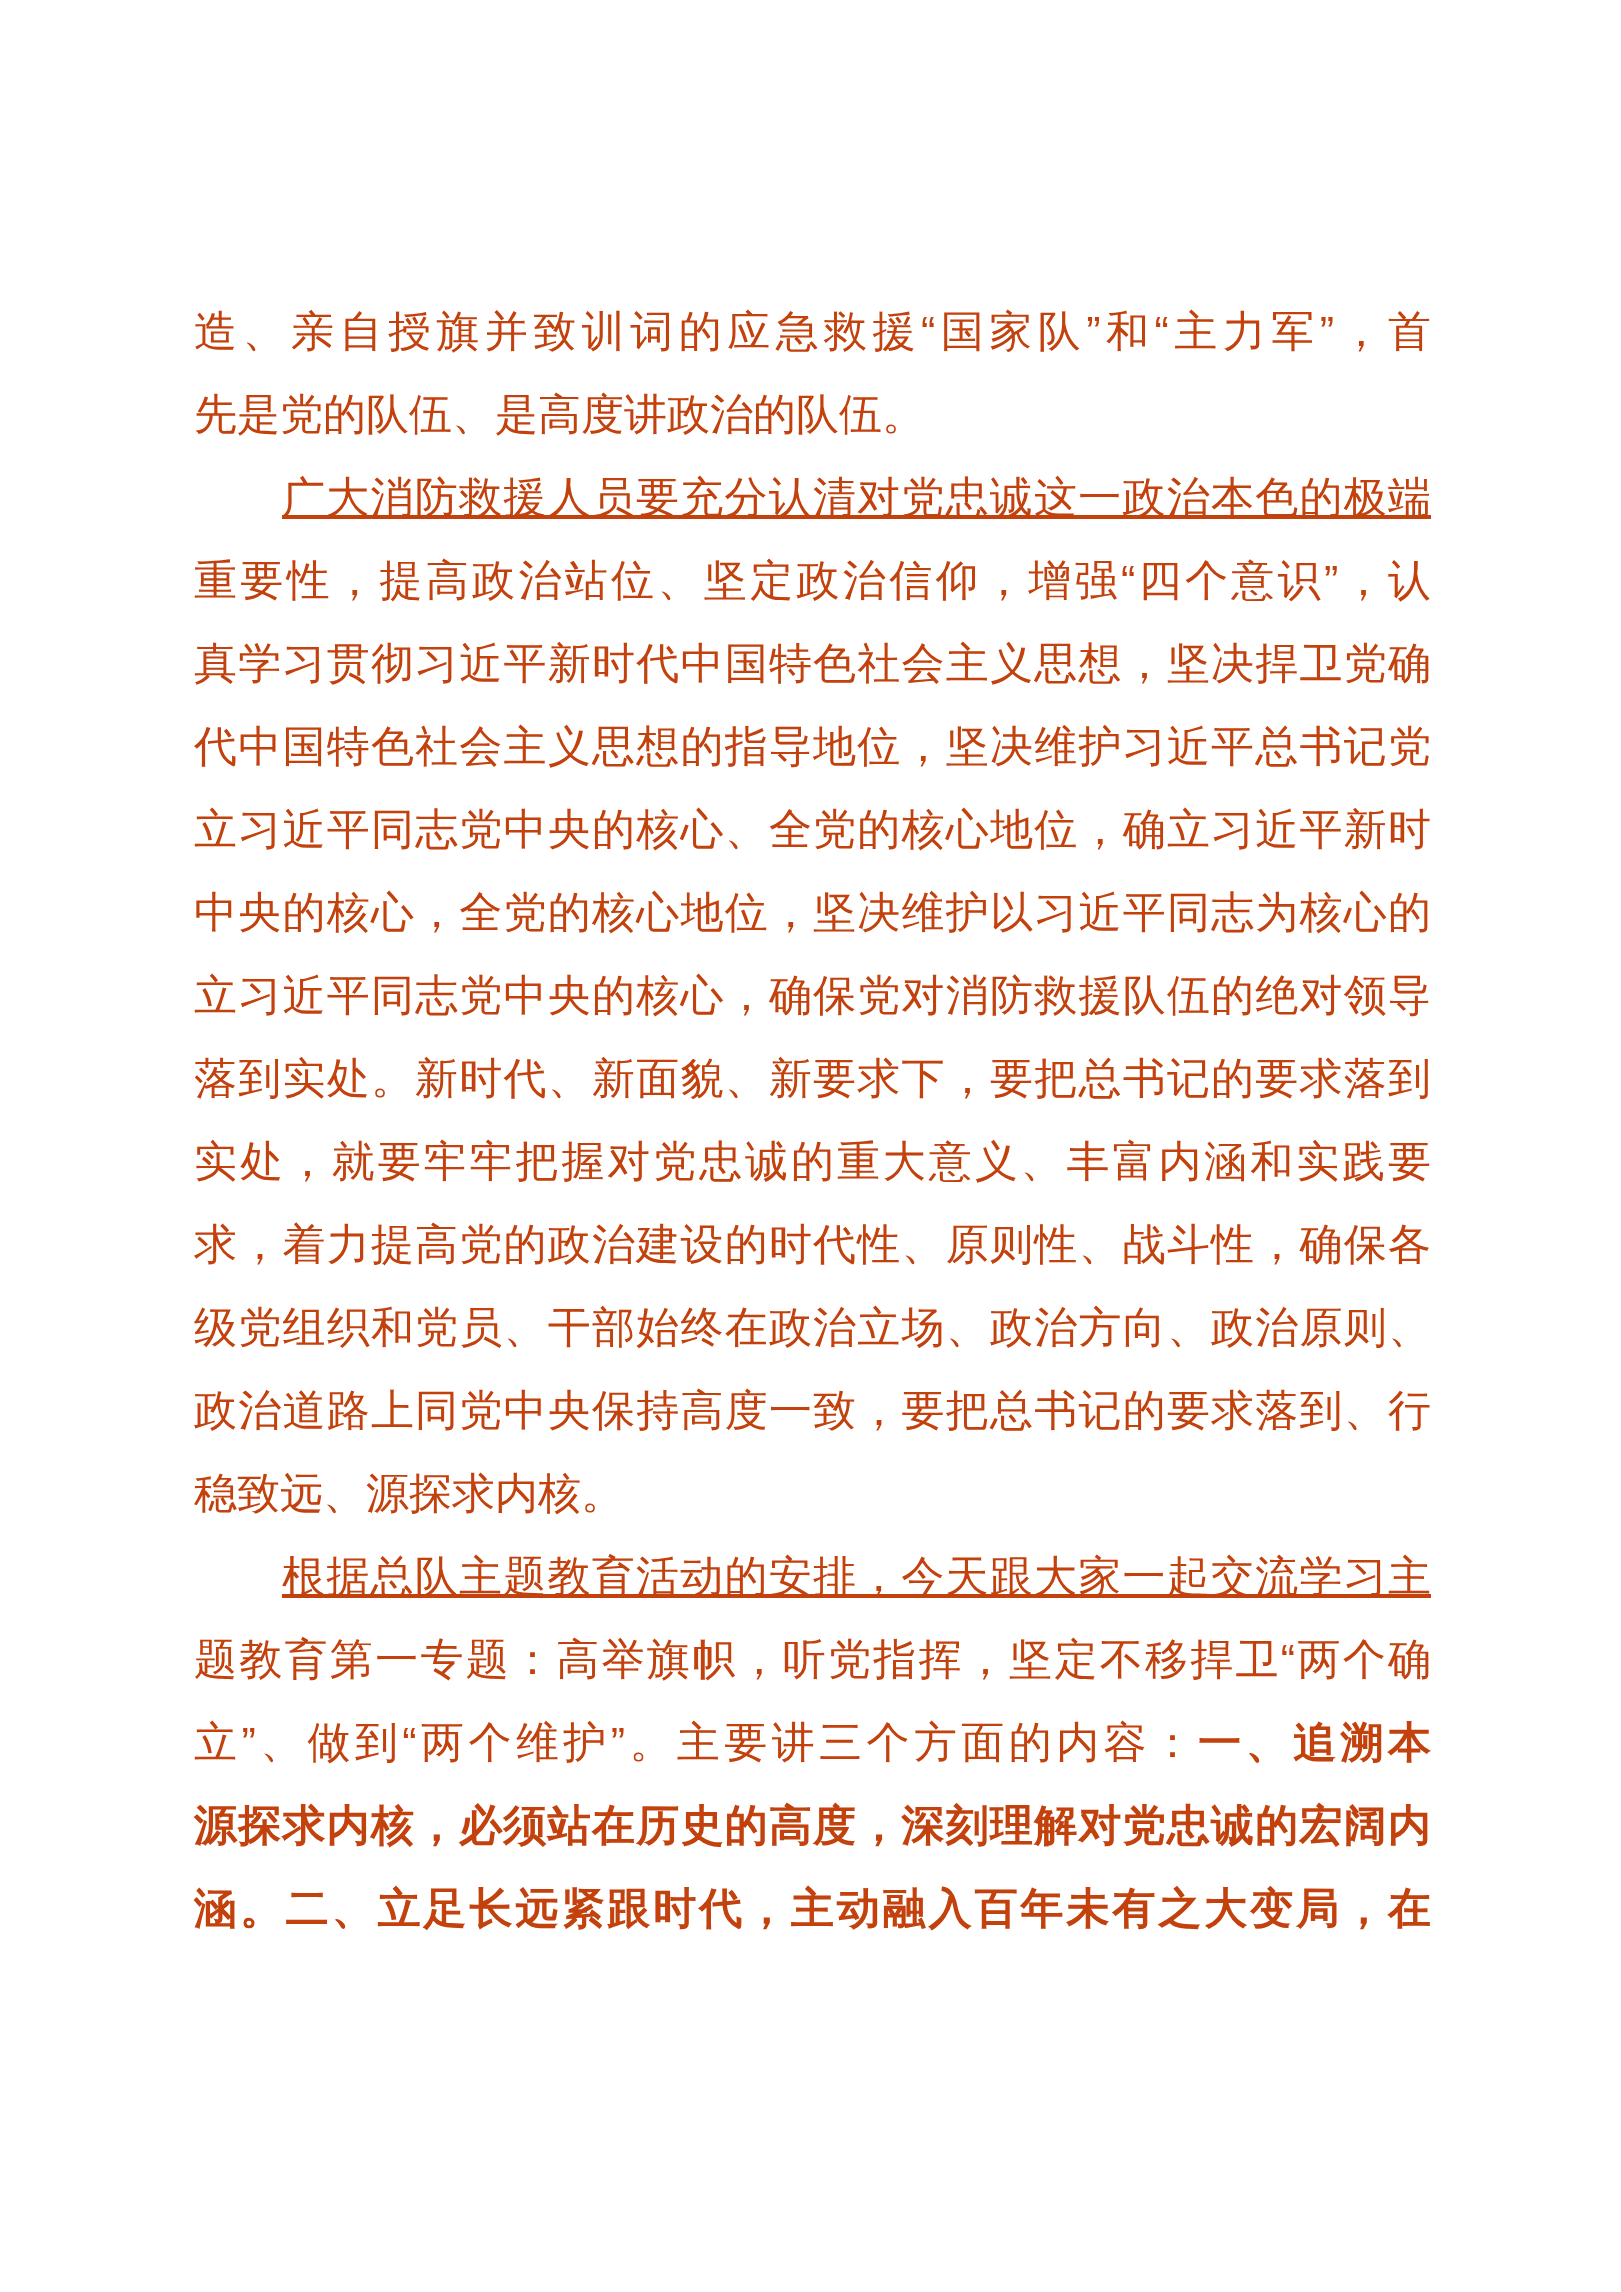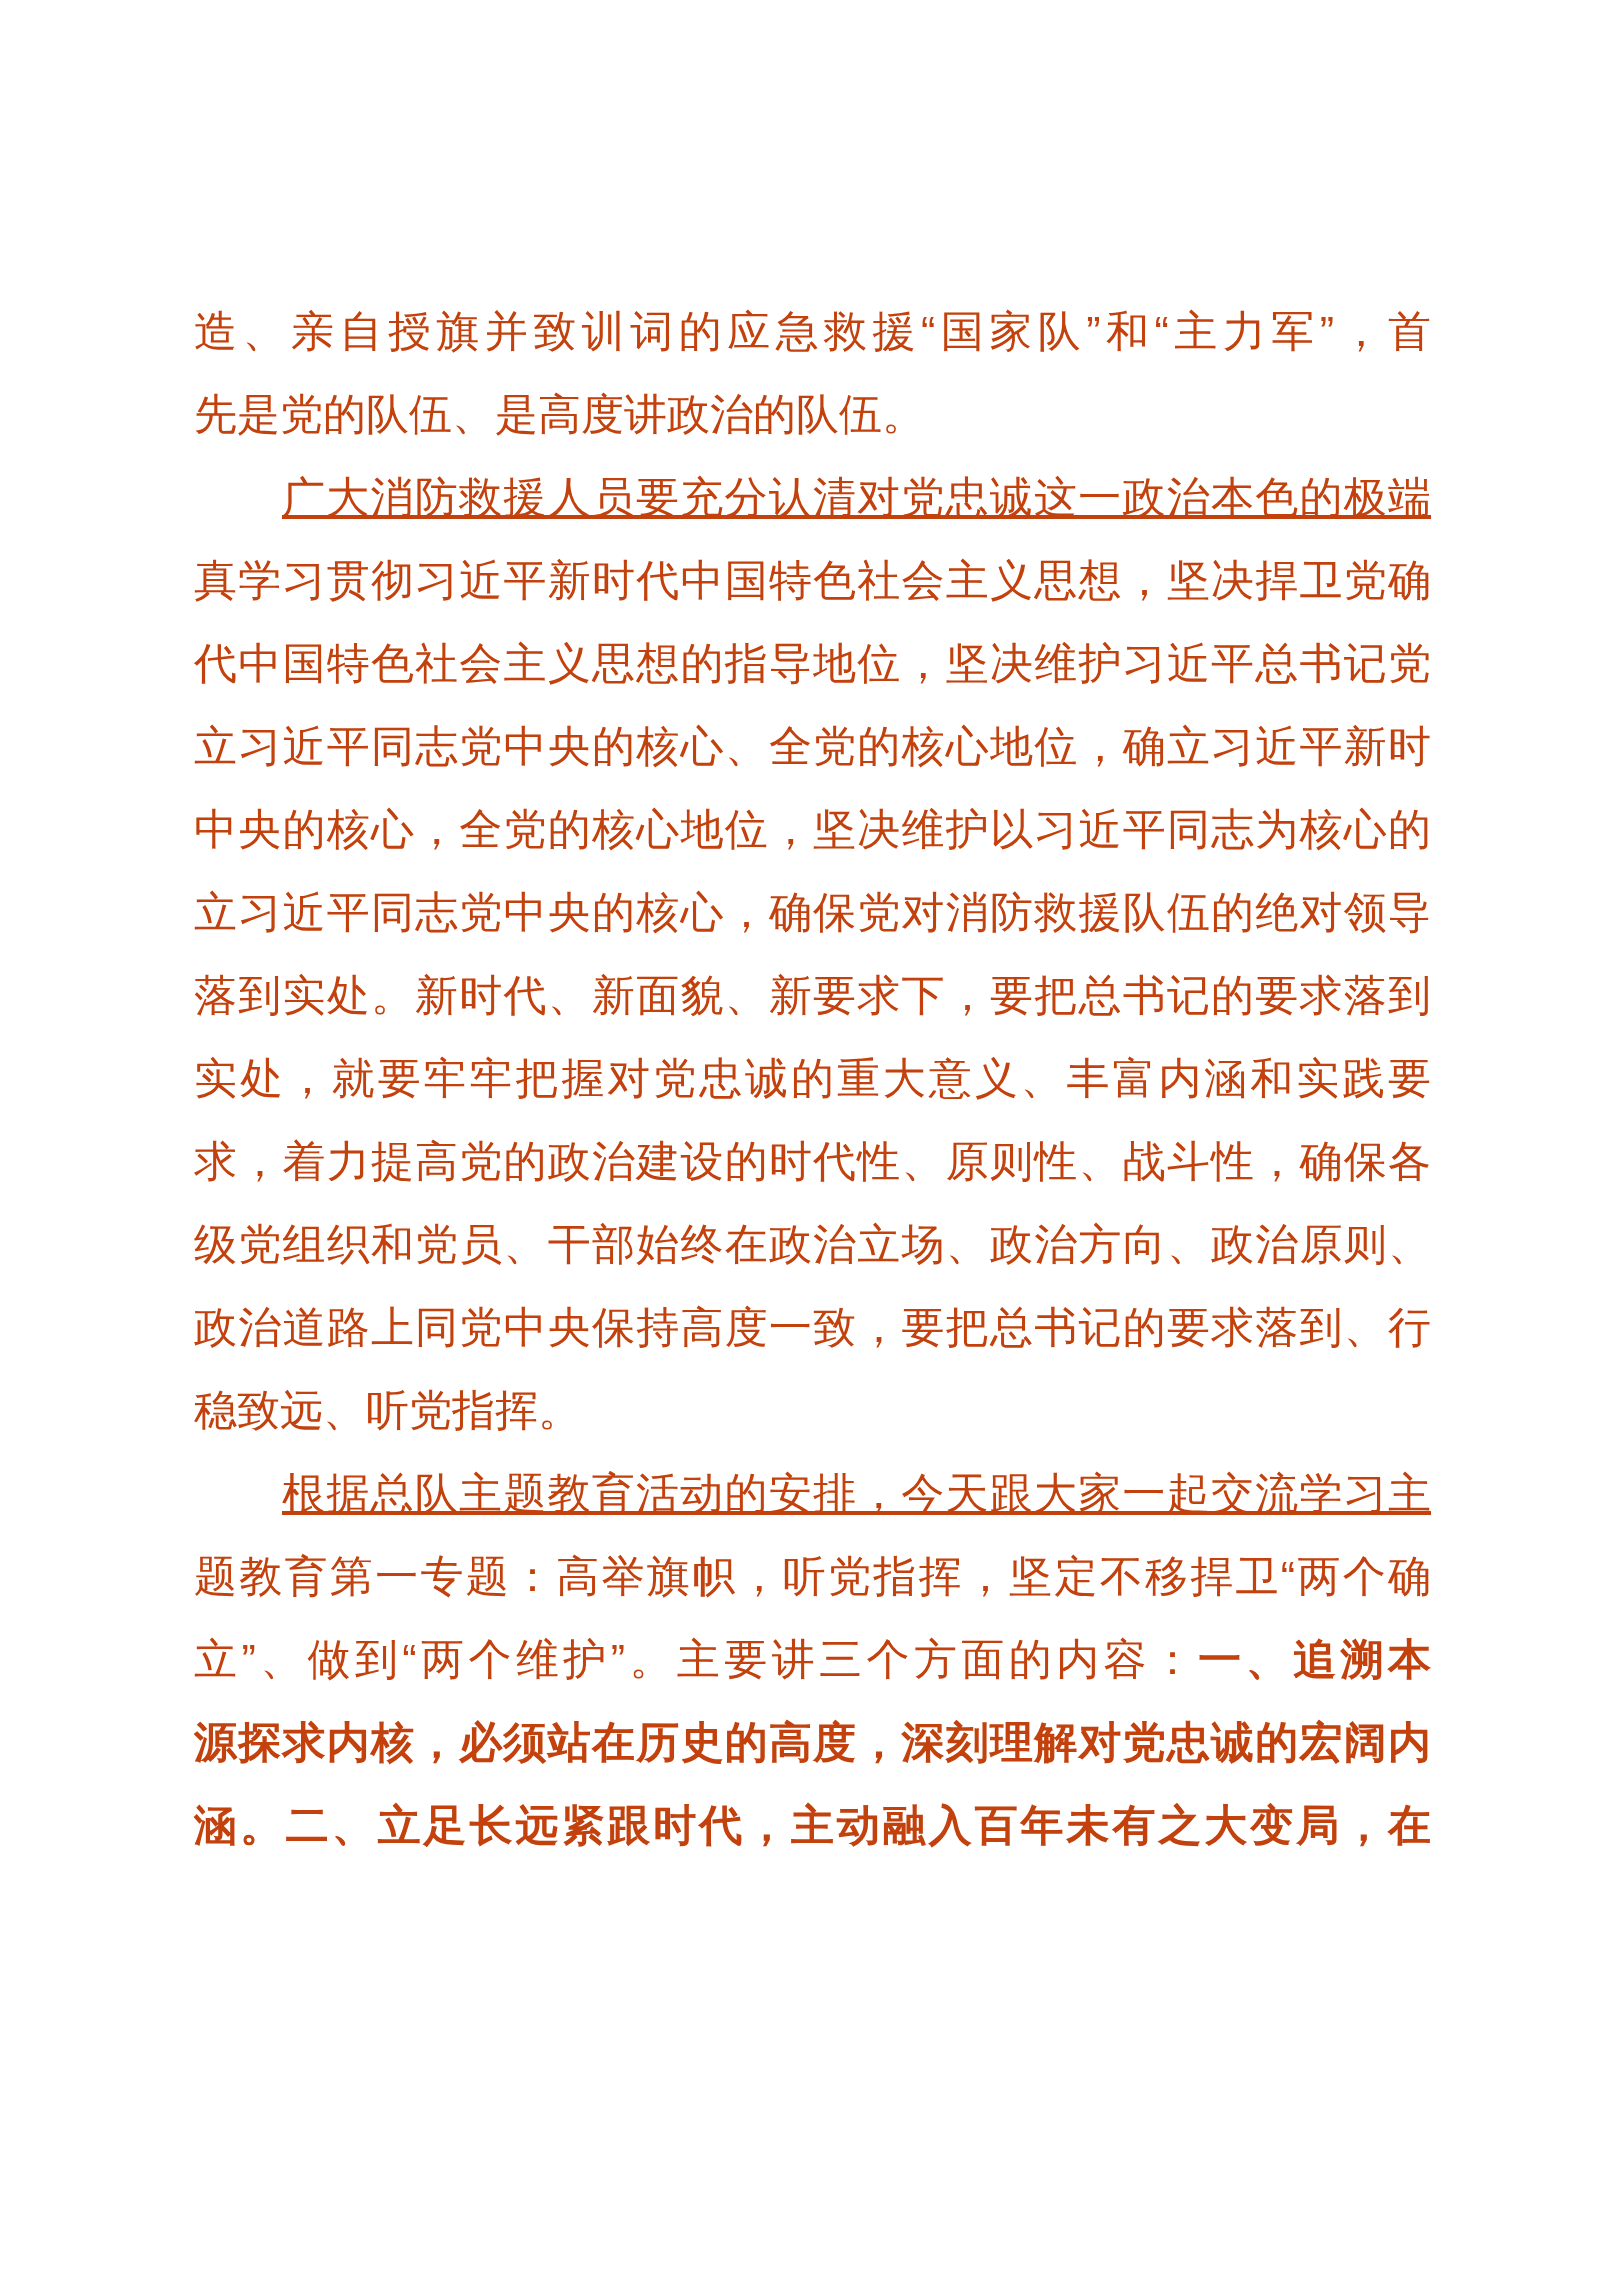--- a/index.html
+++ b/index.html
@@ -46,31 +46,32 @@
   }
 </style>
 </head>
 <body>
 
 <div class="page">
   <div class="doc-body" id="doc-body">
       <div class="line"><span>造、亲自授旗并致训词的应急救援“国家队”和“主力军”，首</span></div>
       <div class="line para-end"><span>先是党的队伍、是高度讲政治的队伍。</span></div>
       <div class="line indent"><span>广大消防救援人员要充分认清对党忠诚这一政治本色的极端</span></div>
+      <div class="line"><span>重要性，提高政治站位、坚定政治信仰，增强“四个意识”，认</span></div>
       <div class="line"><span>真学习贯彻习近平新时代中国特色社会主义思想，坚决捍卫党确</span></div>
       <div class="line"><span>代中国特色社会主义思想的指导地位，坚决维护习近平总书记党</span></div>
       <div class="line"><span>立习近平同志党中央的核心、全党的核心地位，确立习近平新时</span></div>
       <div class="line"><span>中央的核心，全党的核心地位，坚决维护以习近平同志为核心的</span></div>
       <div class="line"><span>立习近平同志党中央的核心，确保党对消防救援队伍的绝对领导</span></div>
       <div class="line"><span>落到实处。新时代、新面貌、新要求下，要把总书记的要求落到</span></div>
       <div class="line"><span>实处，就要牢牢把握对党忠诚的重大意义、丰富内涵和实践要</span></div>
       <div class="line"><span>求，着力提高党的政治建设的时代性、原则性、战斗性，确保各</span></div>
       <div class="line"><span>级党组织和党员、干部始终在政治立场、政治方向、政治原则、</span></div>
       <div class="line"><span>政治道路上同党中央保持高度一致，要把总书记的要求落到、行</span></div>
-      <div class="line para-end"><span>稳致远、听党指挥。</span></div>
+      <div class="line para-end"><span>稳致远、源探求内核。</span></div>
       <div class="line indent"><span>根据总队主题教育活动的安排，今天跟大家一起交流学习主</span></div>
       <div class="line"><span>题教育第一专题：高举旗帜，听党指挥，坚定不移捍卫“两个确</span></div>
       <div class="line"><span>立”、做到“两个维护”。主要讲三个方面的内容：</span><span class="bold">一、追溯本</span></div>
       <div class="line"><span class="bold">源探求内核，必须站在历史的高度，深刻理解对党忠诚的宏阔内</span></div>
       <div class="line"><span class="bold">涵。二、立足长远紧跟时代，主动融入百年未有之大变局，在</span></div>
     </div>
 </div>
 
 
 </body></html>

